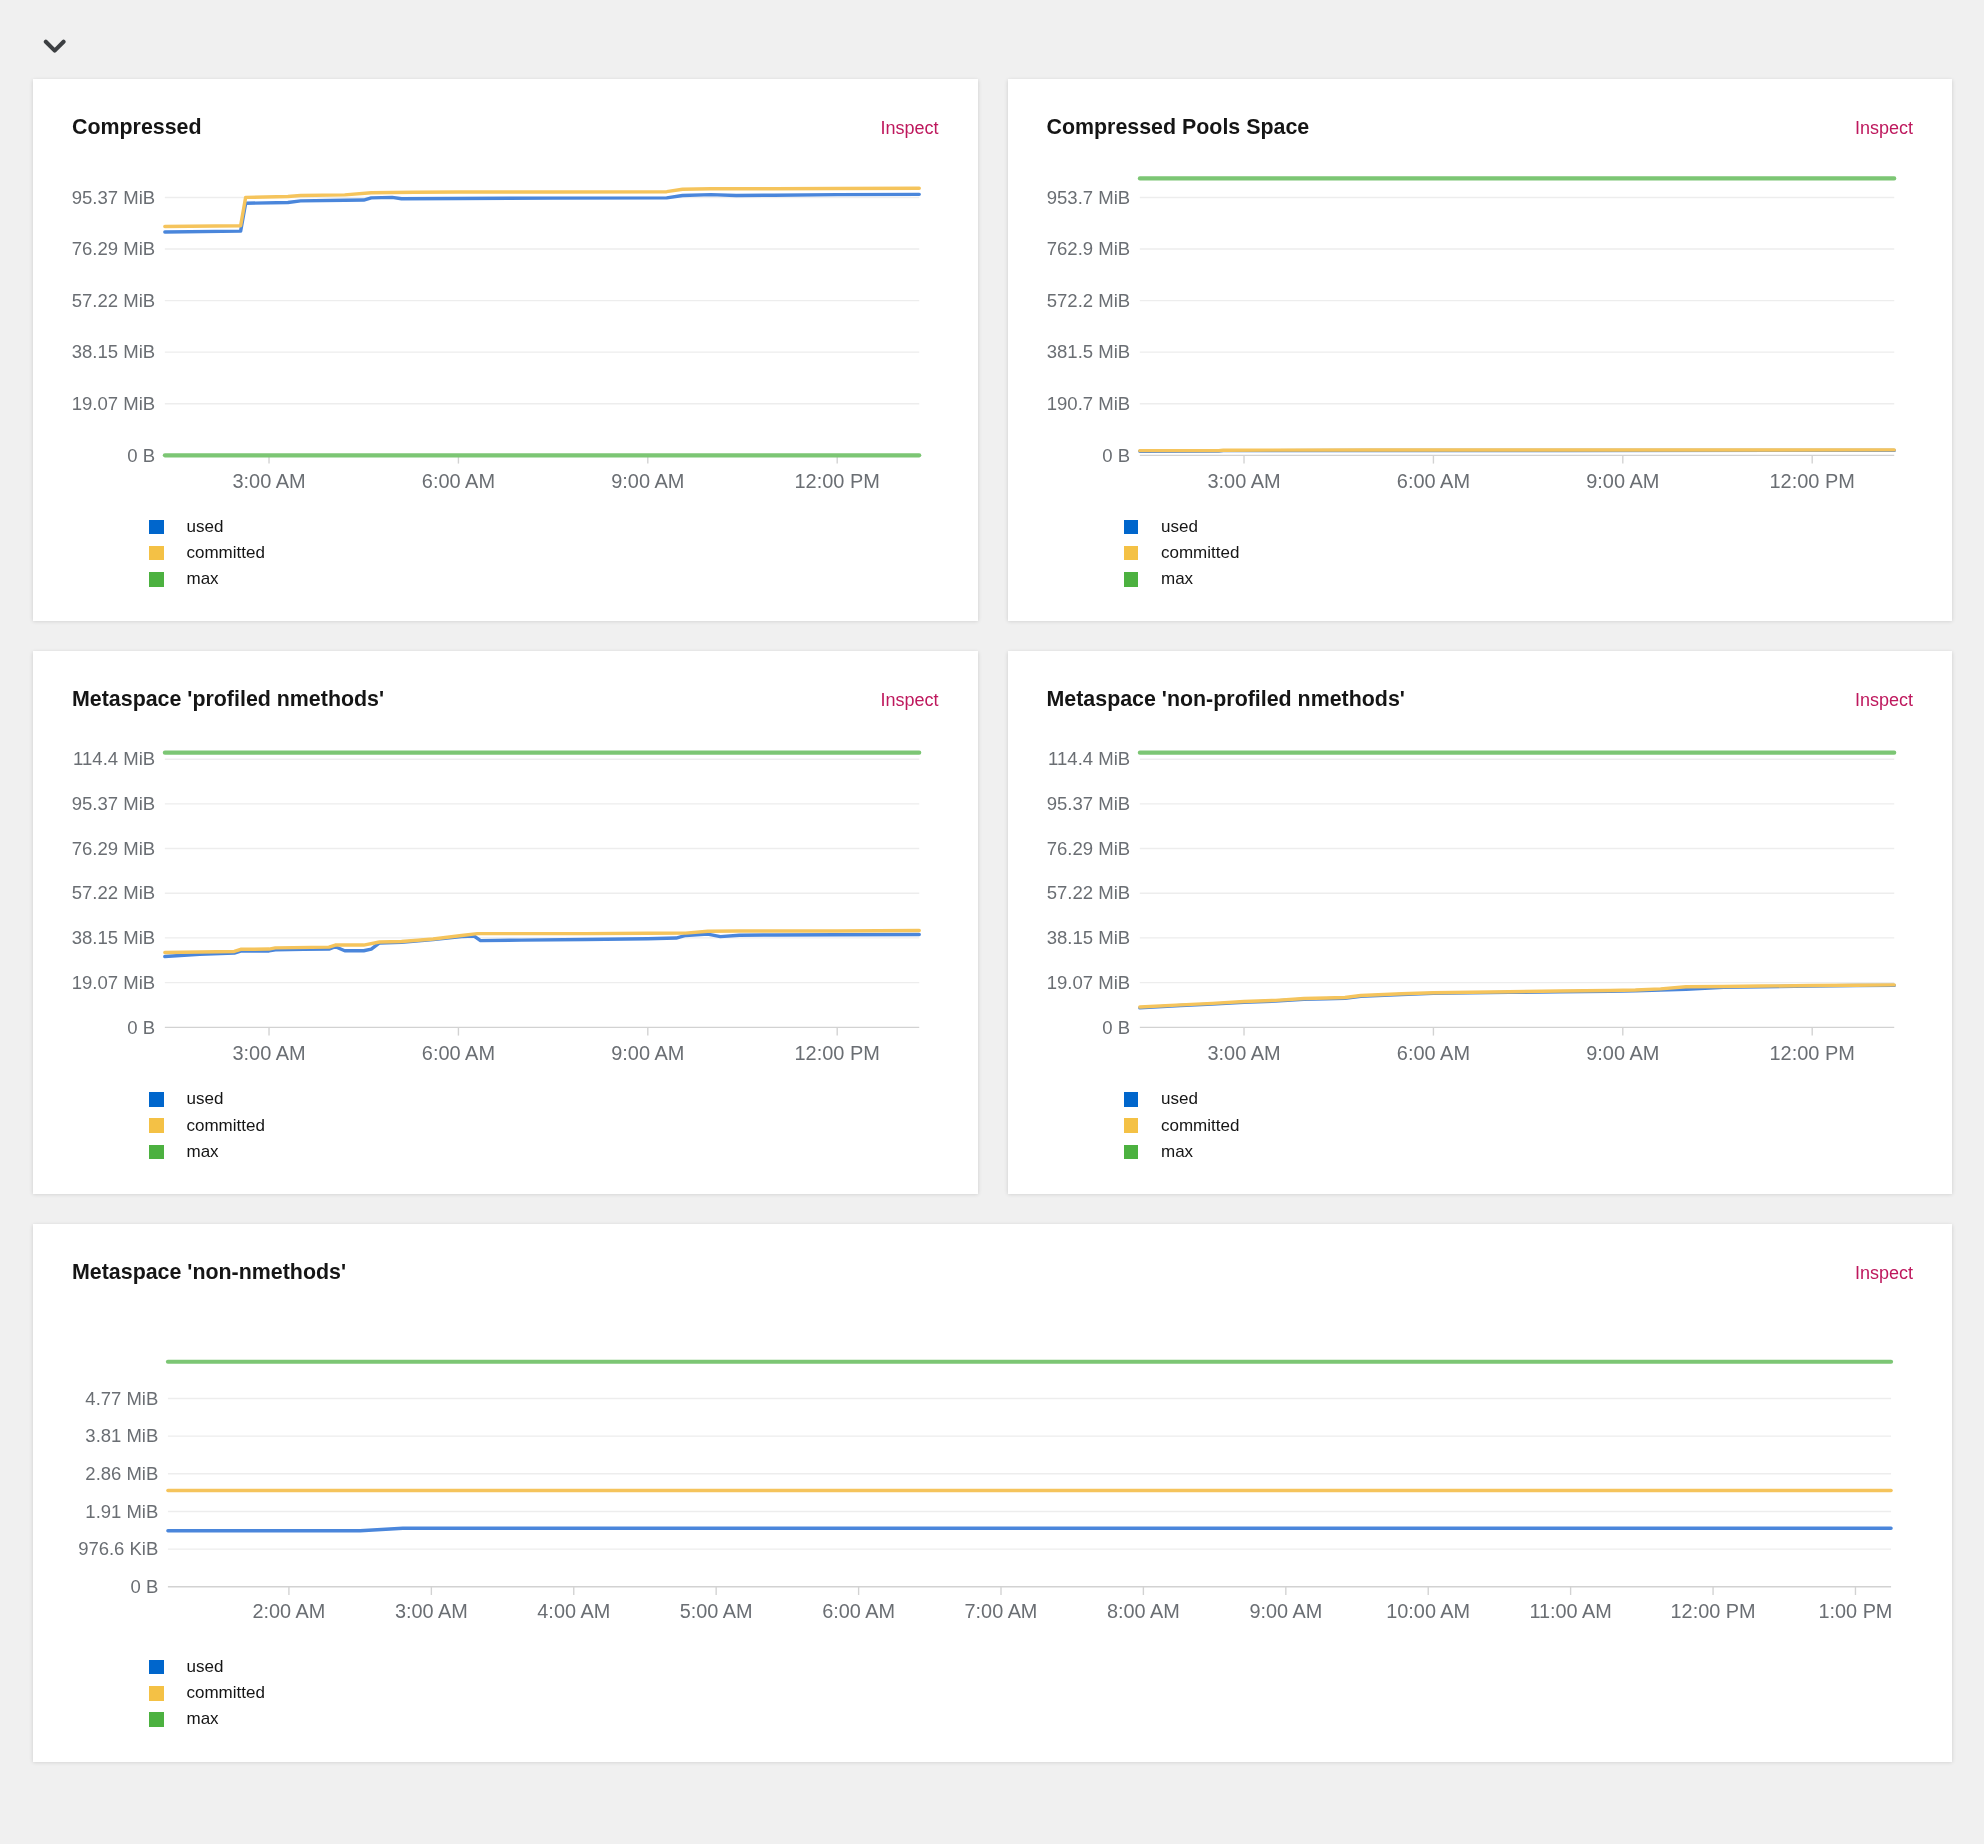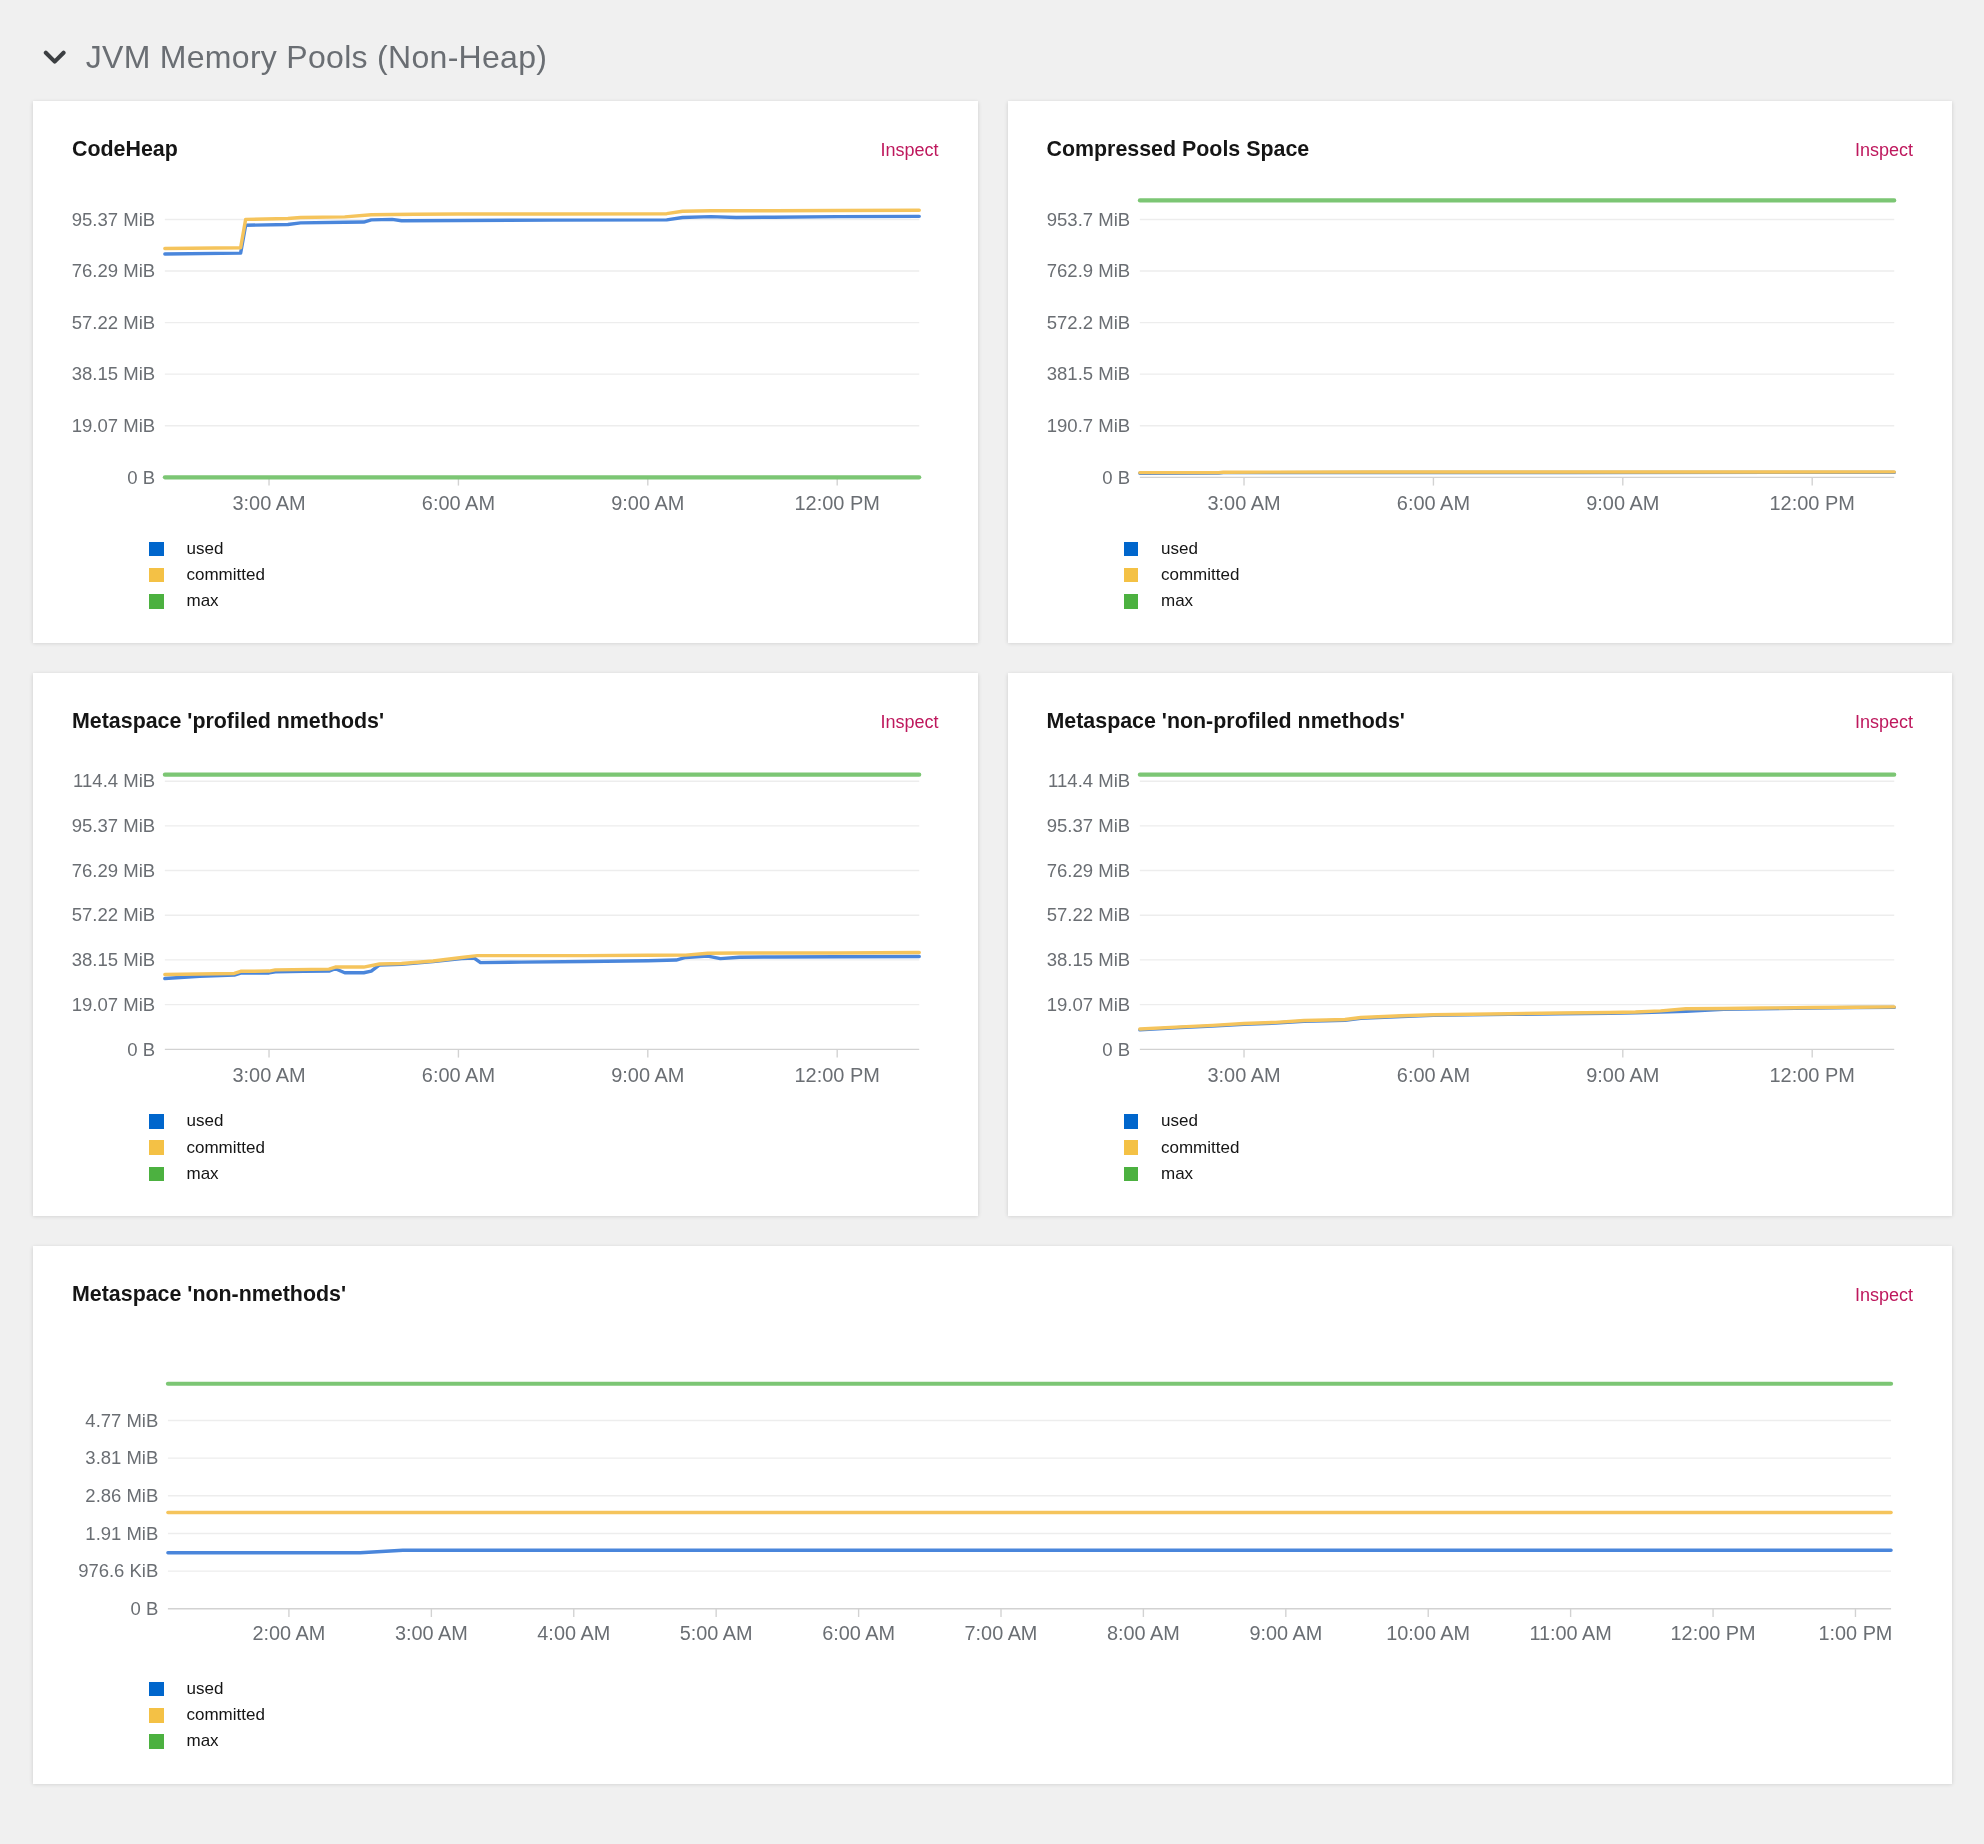--- a/index.html
+++ b/index.html
@@ -42,28 +42,27 @@
 <body>
 
 <div class="page">
 
   <div class="section-header">
     <span class="chev">
       <svg width="23.4" height="15" viewBox="0 0 34 22">
         <polyline points="4,4 17,17 30,4" fill="none" stroke="#3c3f42" stroke-width="6" stroke-linecap="round" stroke-linejoin="round"></polyline>
       </svg>
     </span>
-    <span class="section-title">JVM Memory Pools (Non-Heap)</span>
   </div>
 
   <div class="grid">
 
     <div class="card half">
       <div class="card-head">
-        <span class="chart-title">CodeHeap</span>
+        <span class="chart-title">Compressed</span>
         <a class="inspect">Inspect</a>
       </div>
       <svg class="chart" viewBox="0 0 1260 500">
           <line x1="135" y1="428.0" x2="1232" y2="428.0" stroke="#d2d2d2" stroke-width="2"></line>
           <text x="121" y="437" text-anchor="end" font-size="27" fill="#6a6e73" font-family="Liberation Sans, sans-serif">0 B</text>
           <line x1="135" y1="353.0" x2="1232" y2="353.0" stroke="#ededed" stroke-width="2"></line>
           <text x="121" y="362" text-anchor="end" font-size="27" fill="#6a6e73" font-family="Liberation Sans, sans-serif">19.07 MiB</text>
           <line x1="135" y1="278.0" x2="1232" y2="278.0" stroke="#ededed" stroke-width="2"></line>
           <text x="121" y="287" text-anchor="end" font-size="27" fill="#6a6e73" font-family="Liberation Sans, sans-serif">38.15 MiB</text>
           <line x1="135" y1="203.0" x2="1232" y2="203.0" stroke="#ededed" stroke-width="2"></line>

